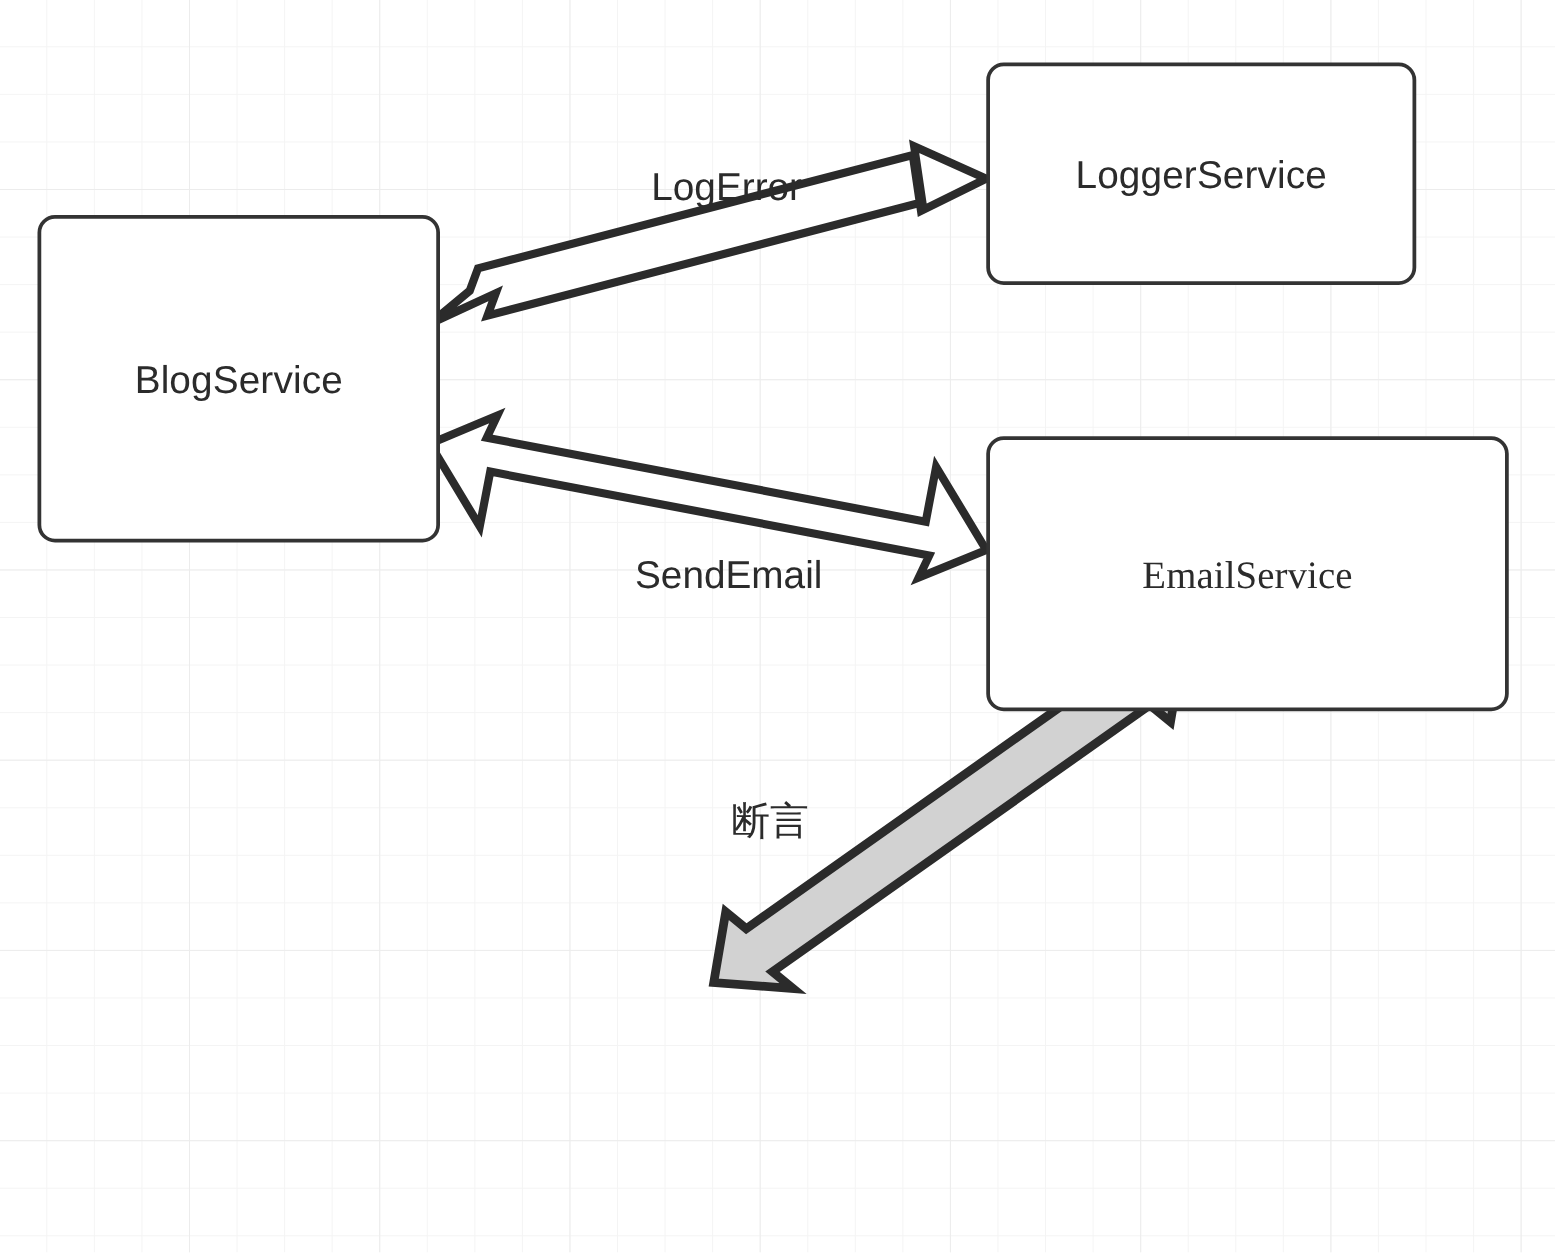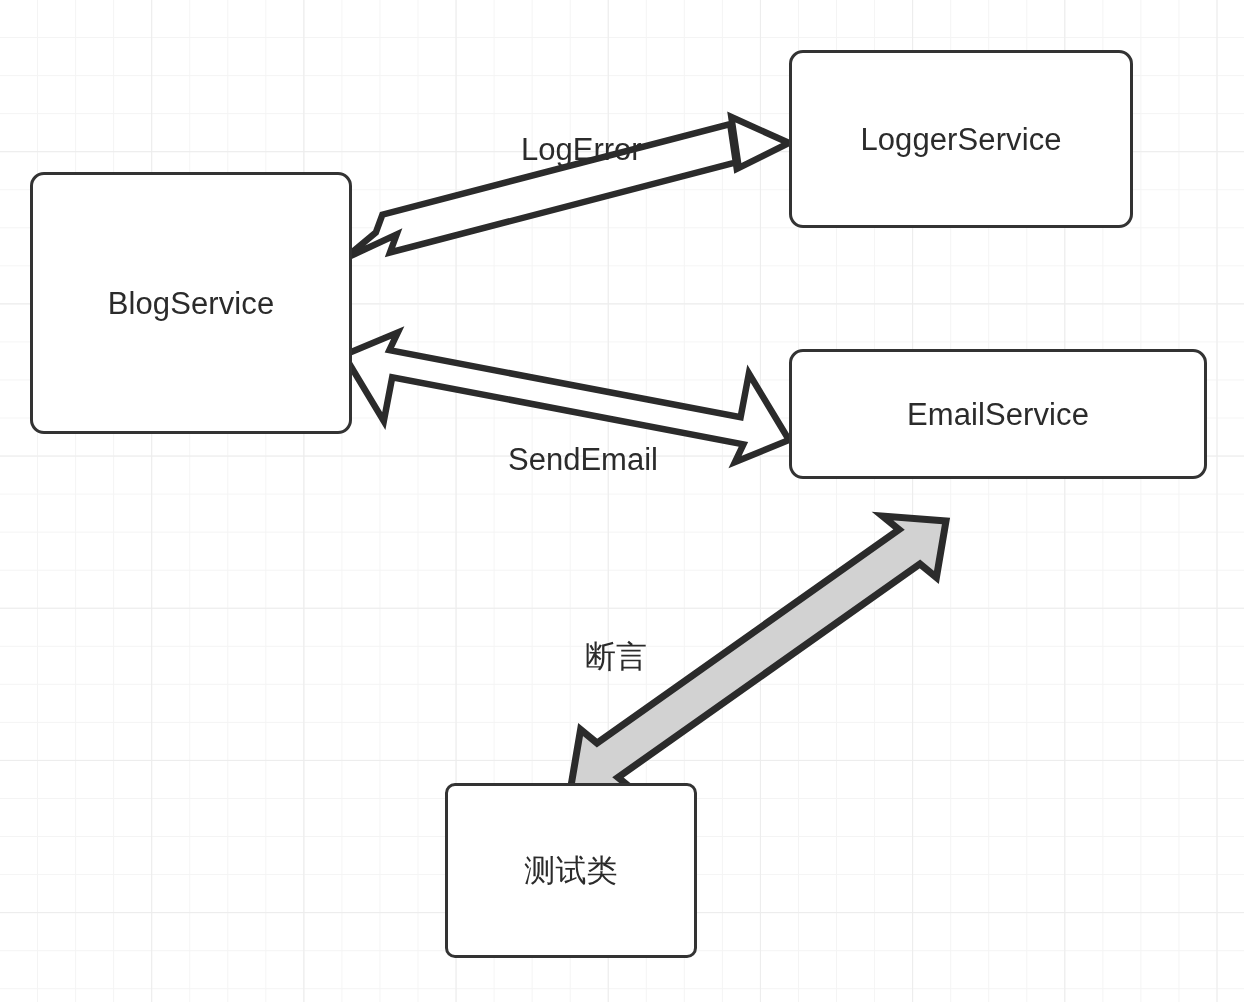--- a/index.html
+++ b/index.html
@@ -111,27 +111,24 @@
   </svg>
 
   <div class="node" style="left:30px; top:172px; width:322px; height:262px;">
     <span class="node-label">BlogService</span>
   </div>
 
   <div class="node" style="left:789px; top:50px; width:344px; height:178px;">
     <span class="node-label">LoggerService</span>
   </div>
 
-  <div class="node" style="left:789px; top:349px; width:418px; height:130px;">
+  <div class="node" style="left:789px; top:349px; width:418px; height:220px;font-family:Liberation Serif, serif;">
     <span class="node-label">EmailService</span>
   </div>
 
-  <div class="node" style="left:445px; top:783px; width:252px; height:175px; border-radius:10px;">
-    <span class="node-label cjk">测试类</span>
-  </div>
 
   <div class="edge-label" style="left:521px; top:134px;">LogError</div>
 
   <div class="edge-label" style="left:508px; top:444px;">SendEmail</div>
 
   <div class="edge-label cjk" style="left:585px; top:641px;">断言</div>
 
 </div>
 
 </body></html>

